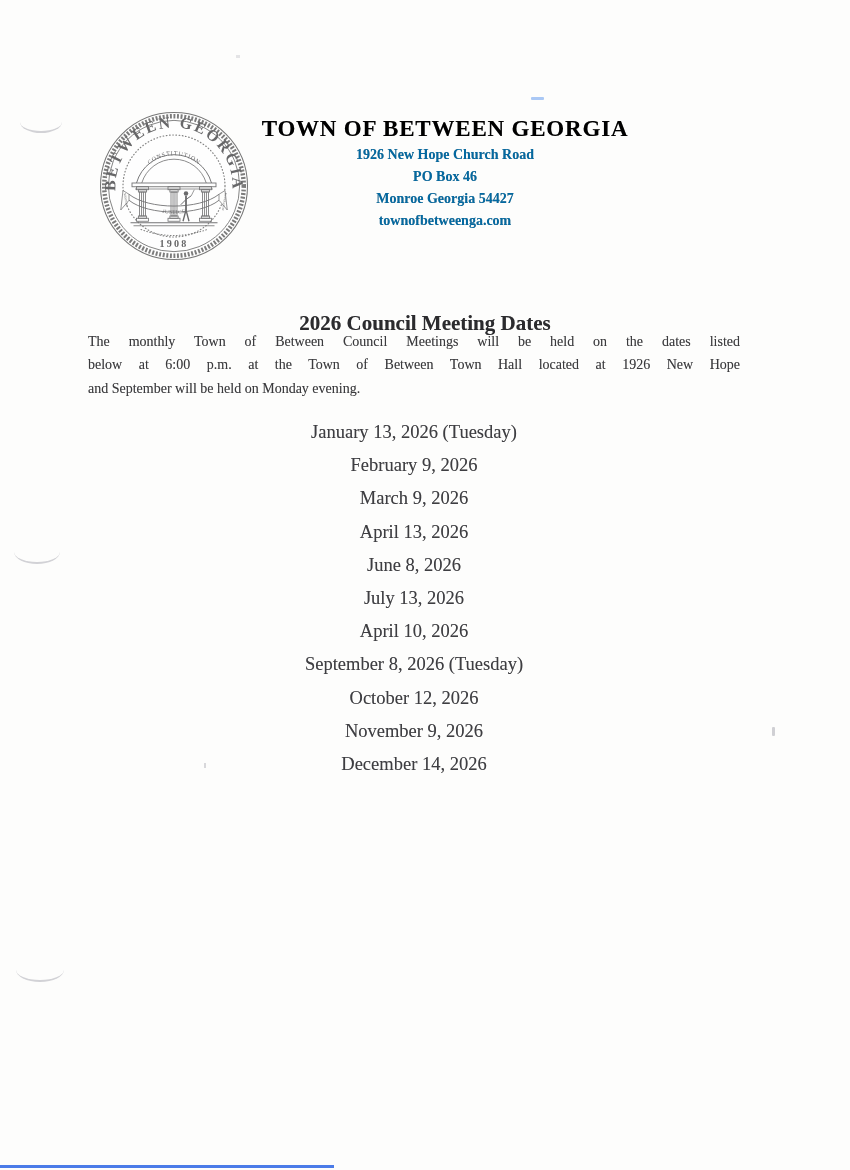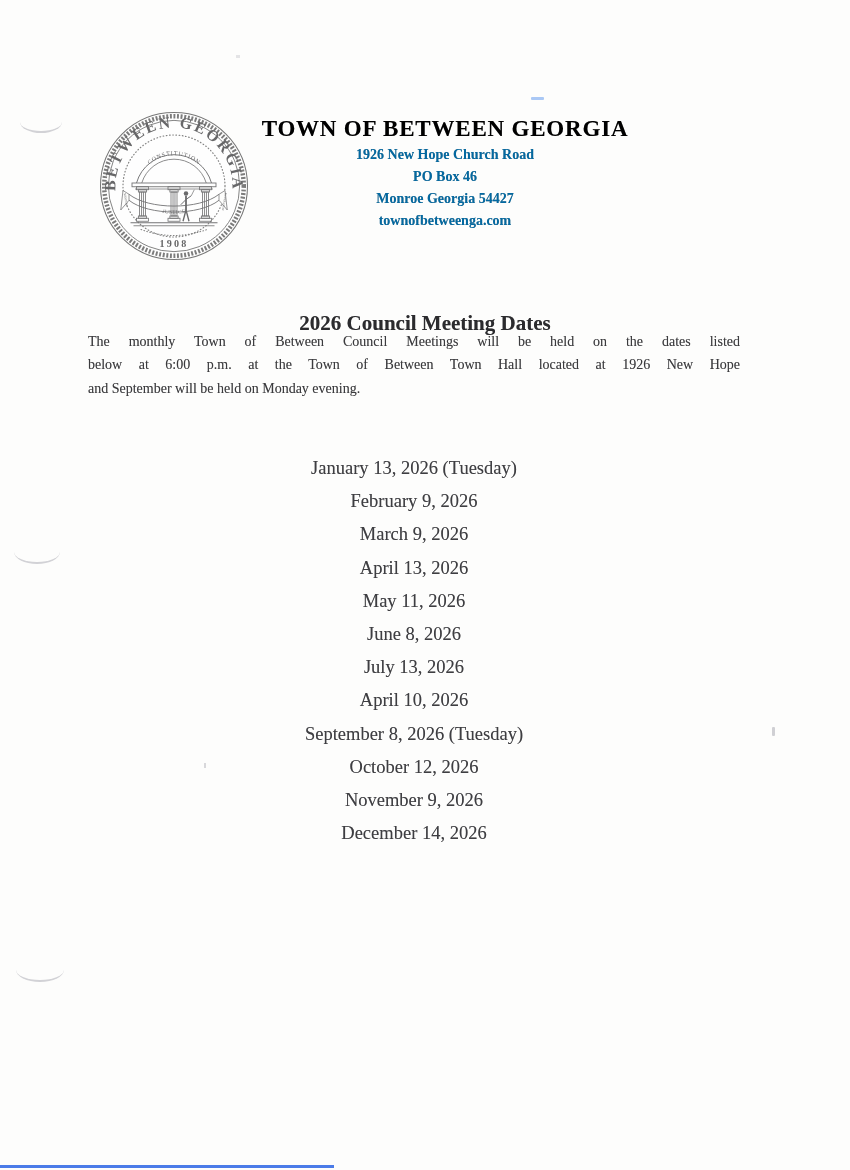--- a/index.html
+++ b/index.html
@@ -58,21 +58,21 @@
     width: 652px;
     font-size: 14px;
     line-height: 23.3px;
     color: #3b3b3e;
     text-shadow: 0 0 0.5px rgba(60,60,60,0.4);
   }
   .para-line { text-align: justify; text-align-last: justify; }
   .para-line:last-child { text-align-last: left; }
   .dates {
     position: absolute;
-    left: 88px; top: 452px;
+    left: 88px; top: 416px;
     width: 652px;
     color: #3e3e42;
     text-shadow: 0 0 0.5px rgba(60,60,60,0.4);
   }
   .date-line {
     height: 33.2px;
     line-height: 33.2px;
     text-align: center;
     font-size: 18.5px;
   }
@@ -202,21 +202,20 @@
       <div class="para-line">The monthly Town of Between Council Meetings will be held on the dates listed</div>
       <div class="para-line">below at 6:00 p.m. at the Town of Between Town Hall located at 1926 New Hope</div>
       <div class="para-line">and September will be held on Monday evening.</div>
     </div>
 
   <div class="dates">
       <div class="date-line">January 13, 2026 (Tuesday)</div>
       <div class="date-line">February 9, 2026</div>
       <div class="date-line">March 9, 2026</div>
       <div class="date-line">April 13, 2026</div>
-      <div class="date-line">May 11, 2026</div>
       <div class="date-line">June 8, 2026</div>
       <div class="date-line">July 13, 2026</div>
       <div class="date-line">April 10, 2026</div>
       <div class="date-line">September 8, 2026 (Tuesday)</div>
       <div class="date-line">October 12, 2026</div>
       <div class="date-line">November 9, 2026</div>
       <div class="date-line">December 14, 2026</div>
     </div>
 
   <div class="arc-mark arc-1"></div>

